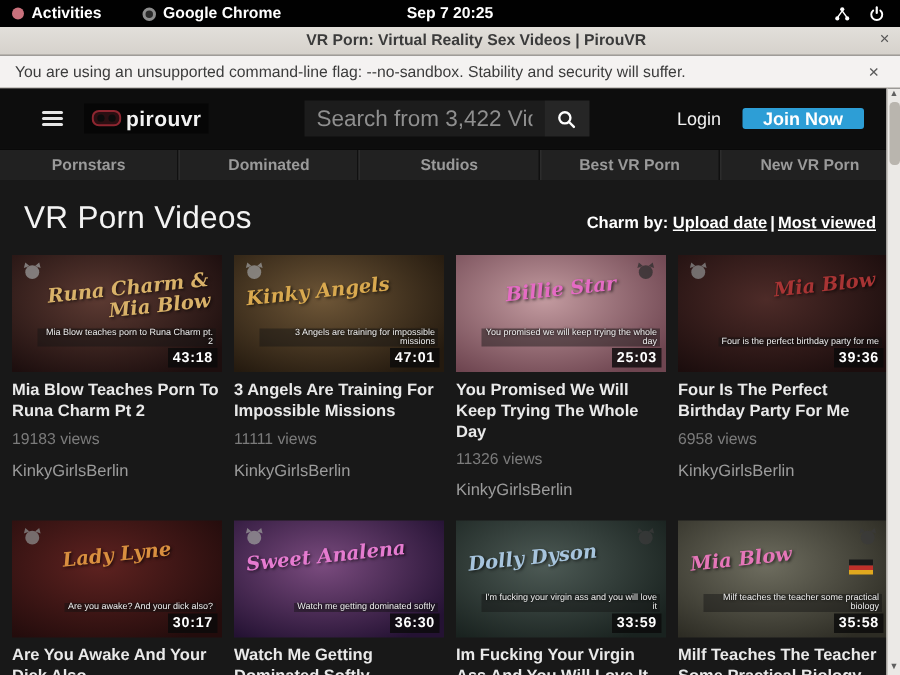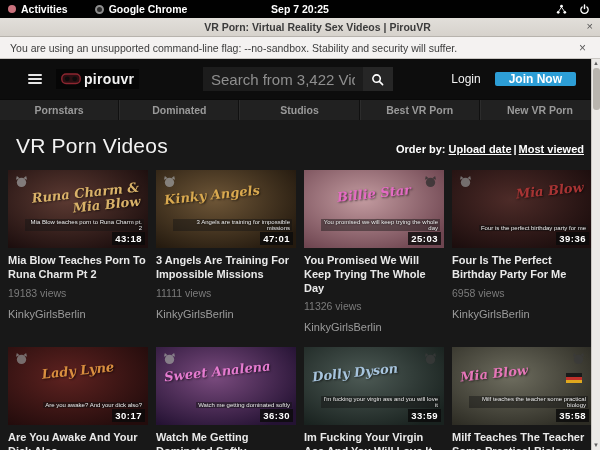--- a/index.html
+++ b/index.html
@@ -157,21 +157,21 @@
       <span class="nav-item">Pornstars</span>
       <span class="nav-item">Dominated</span>
       <span class="nav-item">Studios</span>
       <span class="nav-item">Best VR Porn</span>
       <span class="nav-item">New VR Porn</span>
     </div>
 
     <div class="page-head">
       <h1 class="page-title">VR Porn Videos</h1>
       <span class="order-by">
-        <span>Order by:</span>
+        <span>Charm by:</span>
         <a>Upload date</a><span class="sep">|</span><a>Most viewed</a>
       </span>
     </div>
 
     <div class="grid">
 
       <article class="card">
         <div class="thumb" style="background: radial-gradient(at 42% 38%, rgb(92, 58, 50) 0%, rgb(28, 14, 14) 85%);">
           <span class="logo-badge pos-left"><svg width="15" height="13" viewBox="0 0 16 14">
                 <path d="M2 5 L3 1 L6 3.5 Z M14 5 L13 1 L10 3.5 Z" fill="#9a9a9a"></path>

